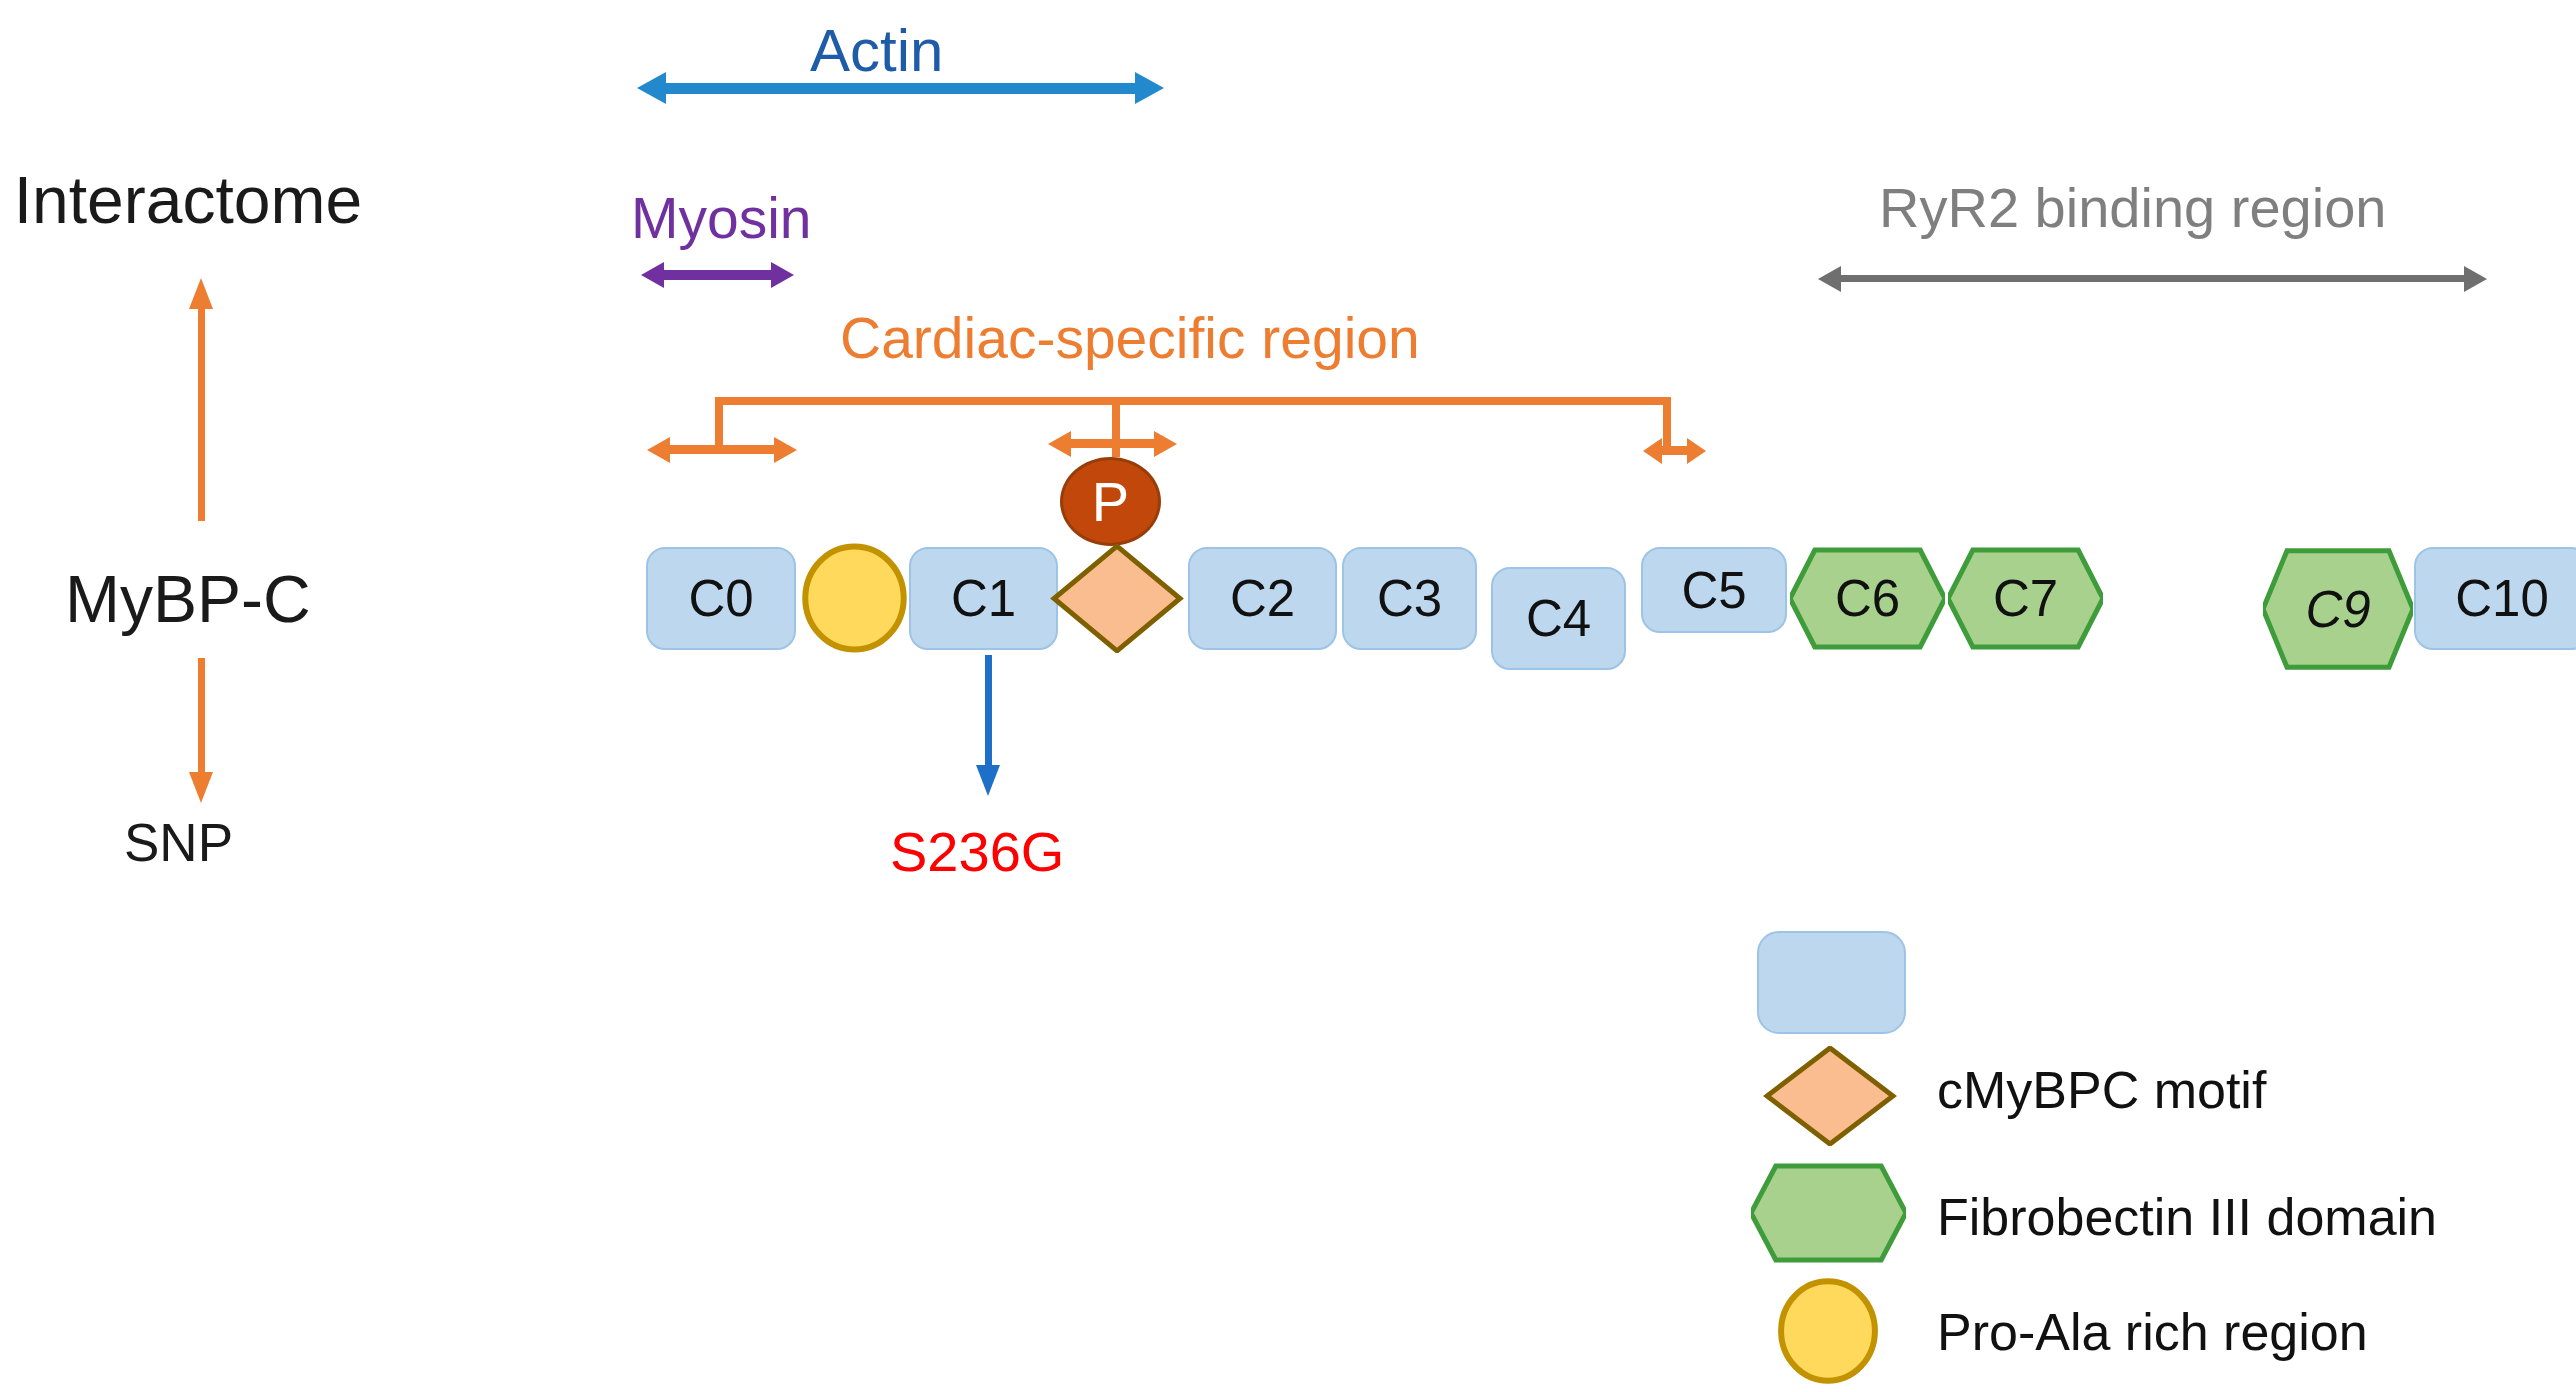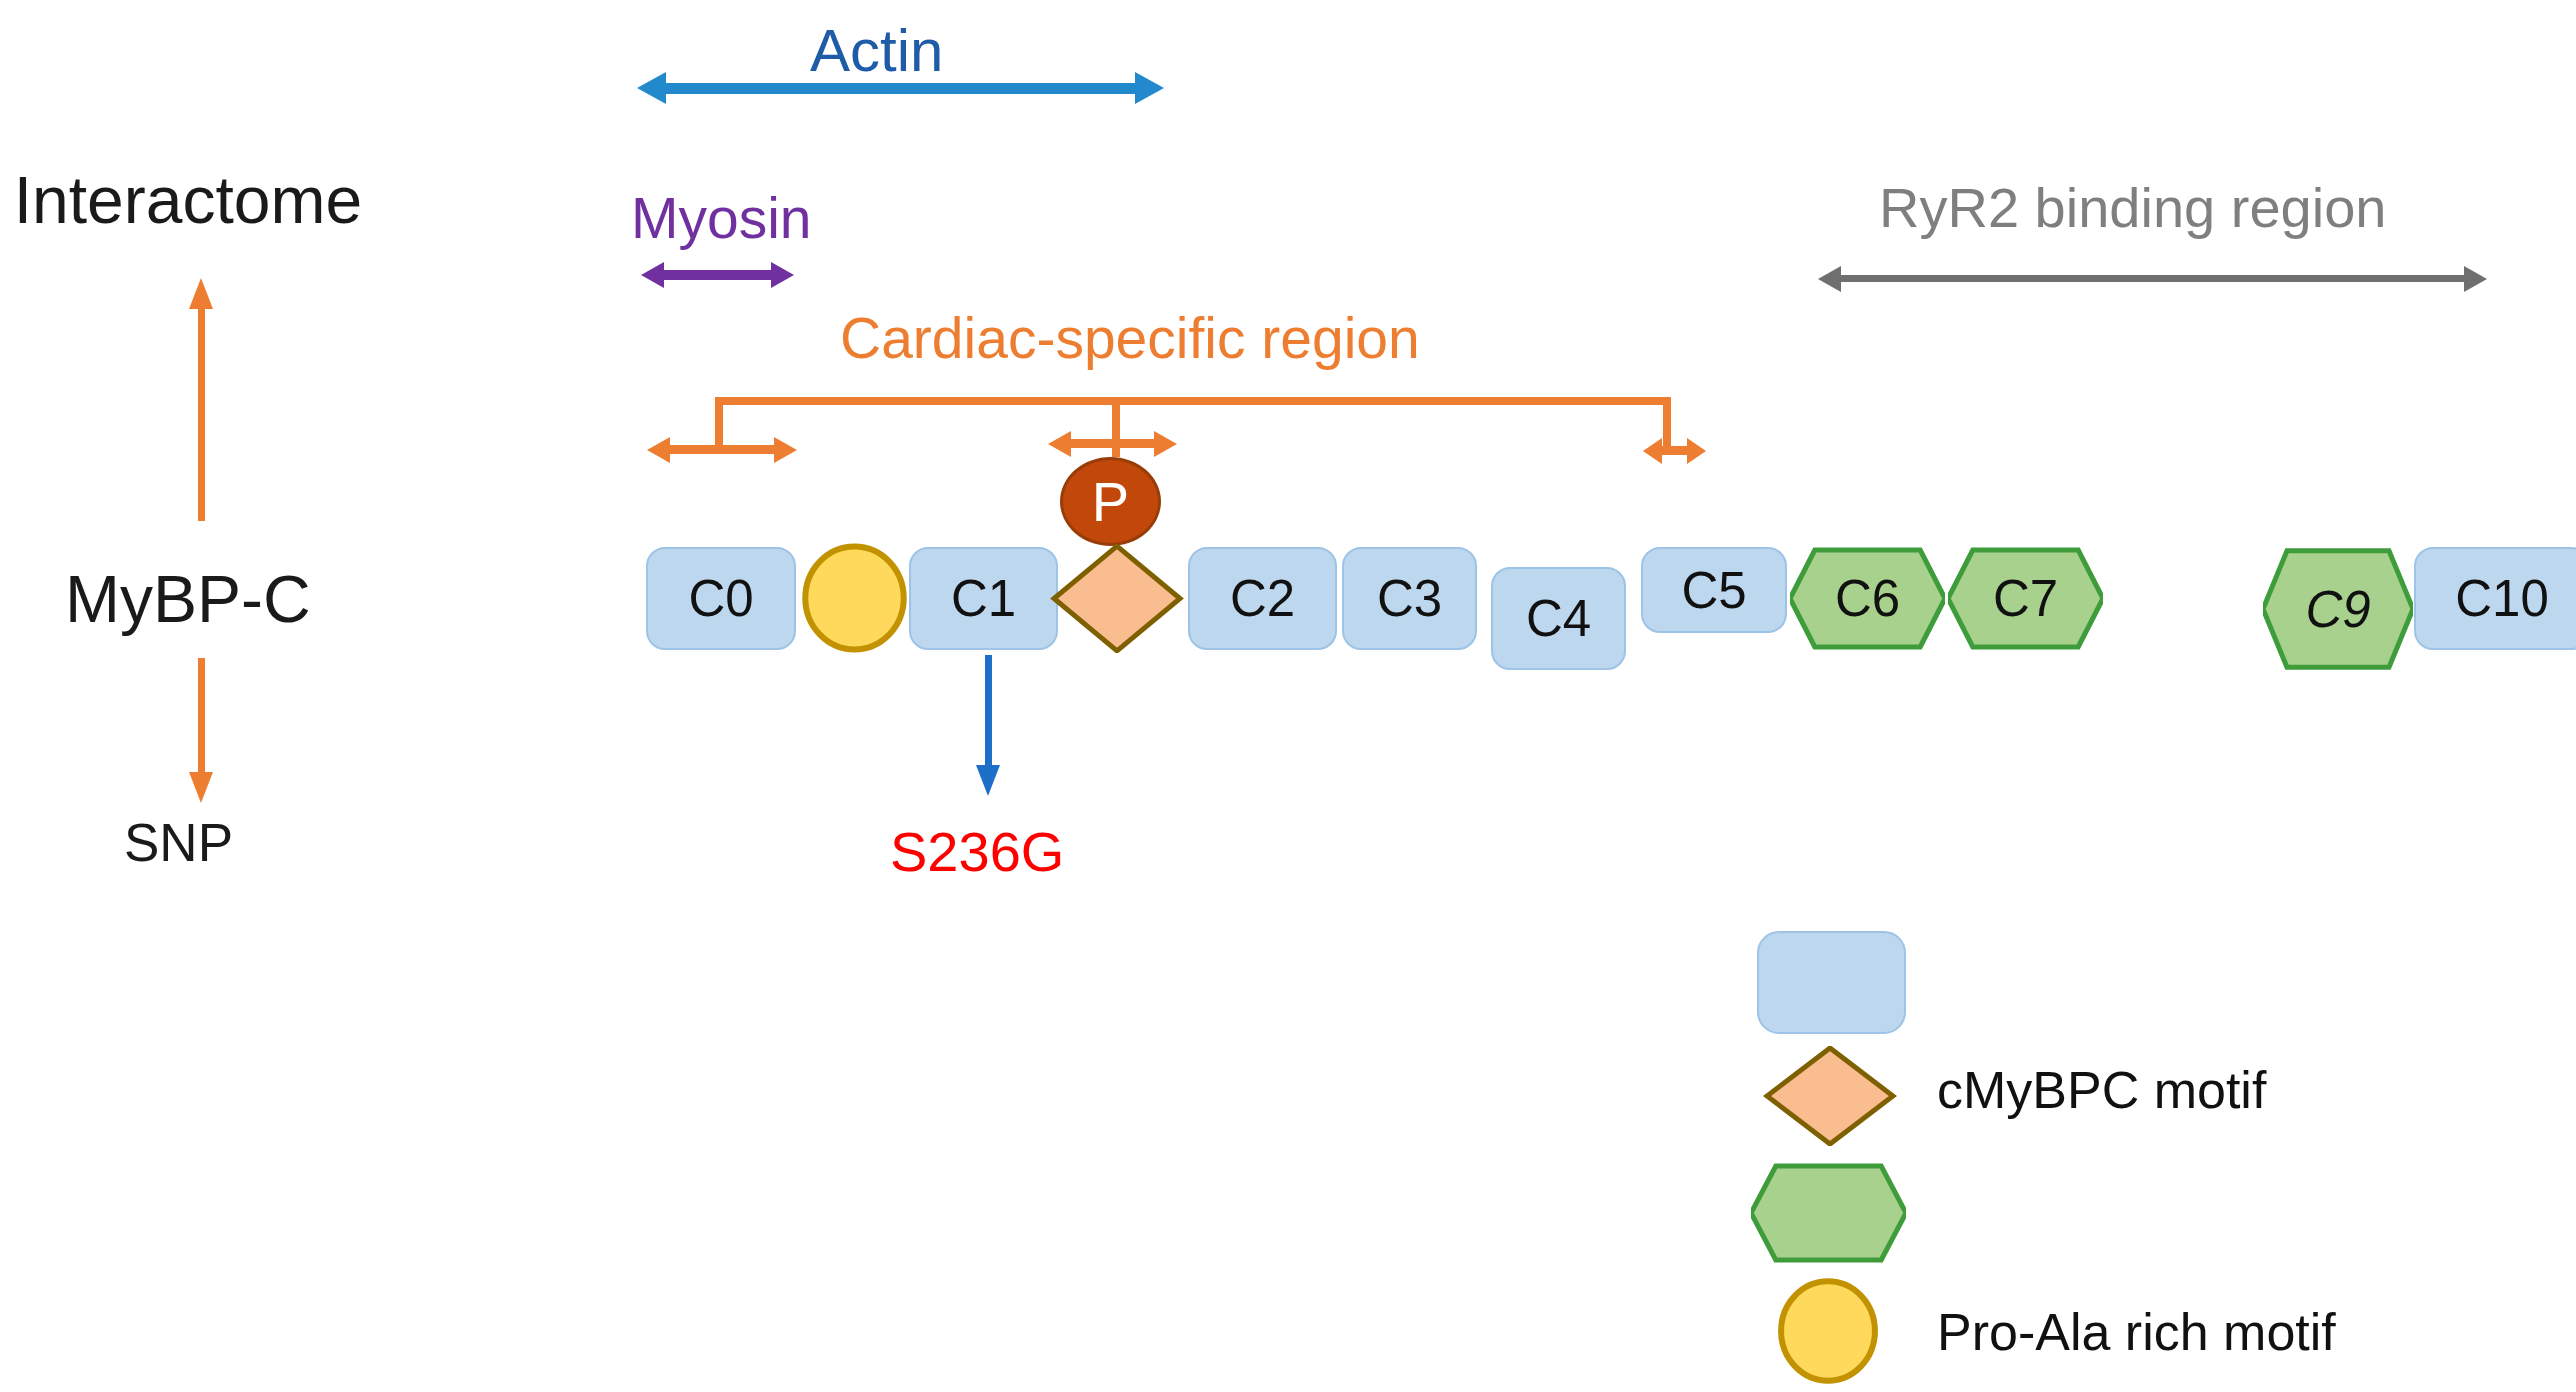--- a/index.html
+++ b/index.html
@@ -192,22 +192,23 @@
       <polygon points="50,2 97,50 50,98 3,50"></polygon>
     </svg>
   </div>
   <div class="lbl legend-label" style="left:1937px;top:1063px;">cMyBPC motif</div>
 
   <div class="domain hex" style="left:1751px;top:1163px;width:155px;height:100px;">
     <svg class="shape-svg" viewBox="0 0 100 100" preserveAspectRatio="none">
       <polygon points="0,50 16,3 84,3 100,50 84,97 16,97"></polygon>
     </svg>
   </div>
+  <div class="lbl legend-label" style="left:1937px;top:1190px;">Fibrobectin III domain</div>
 
   <div class="domain proala" style="left:1777px;top:1277px;width:102px;height:108px;">
     <svg class="shape-svg" viewBox="0 0 100 100" preserveAspectRatio="none">
       <ellipse cx="50" cy="50" rx="46" ry="46"></ellipse>
     </svg>
   </div>
-  <div class="lbl legend-label" style="left:1937px;top:1305px;">Pro-Ala rich motif</div>
+  <div class="lbl legend-label" style="left:1937px;top:1305px;">Pro-Ala rich region</div>
 
 </div>
 
 
 </body></html>

